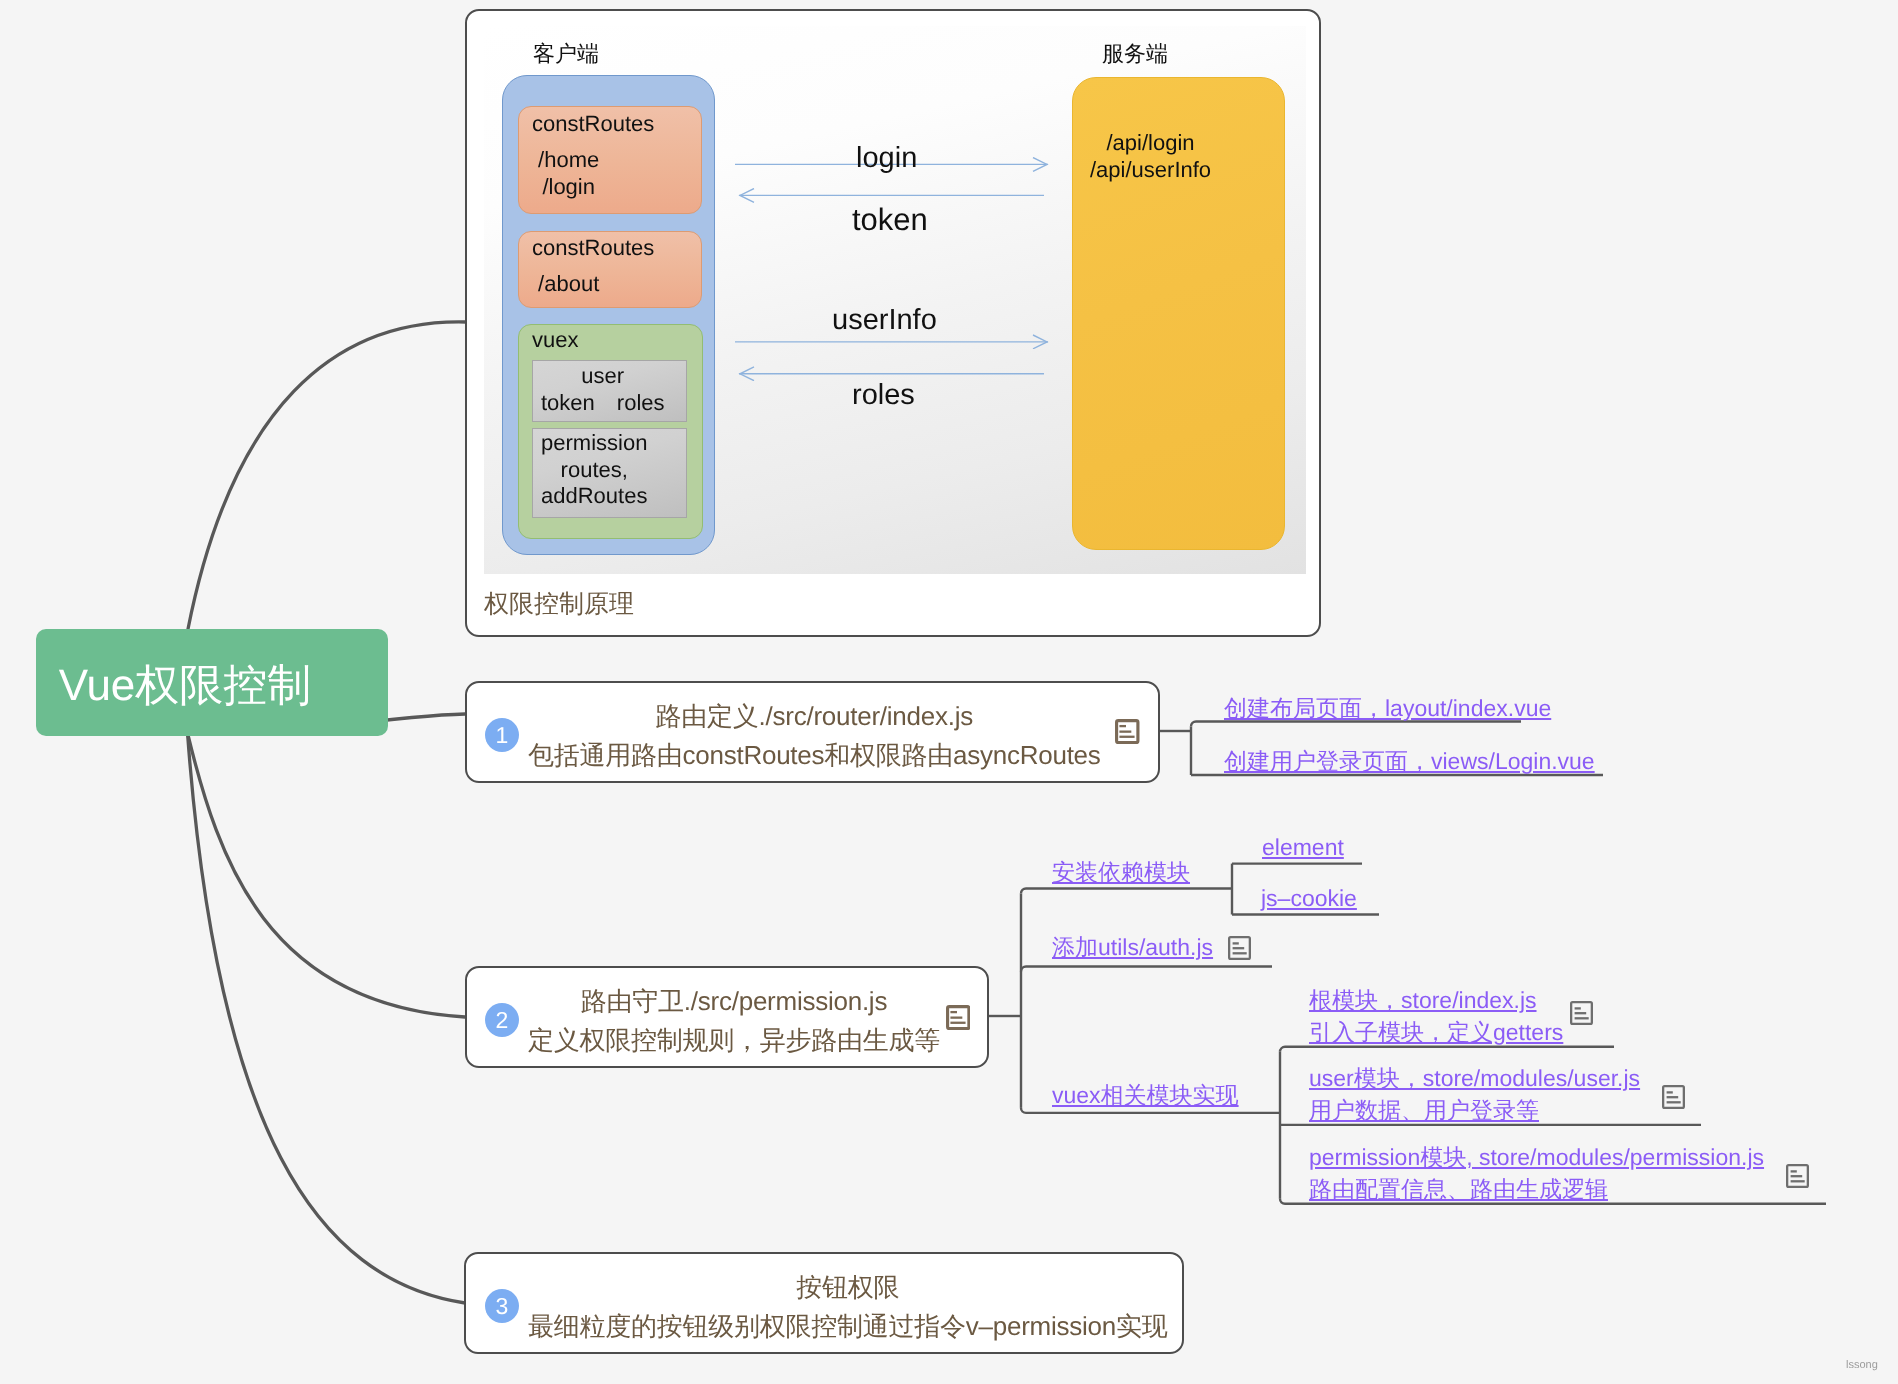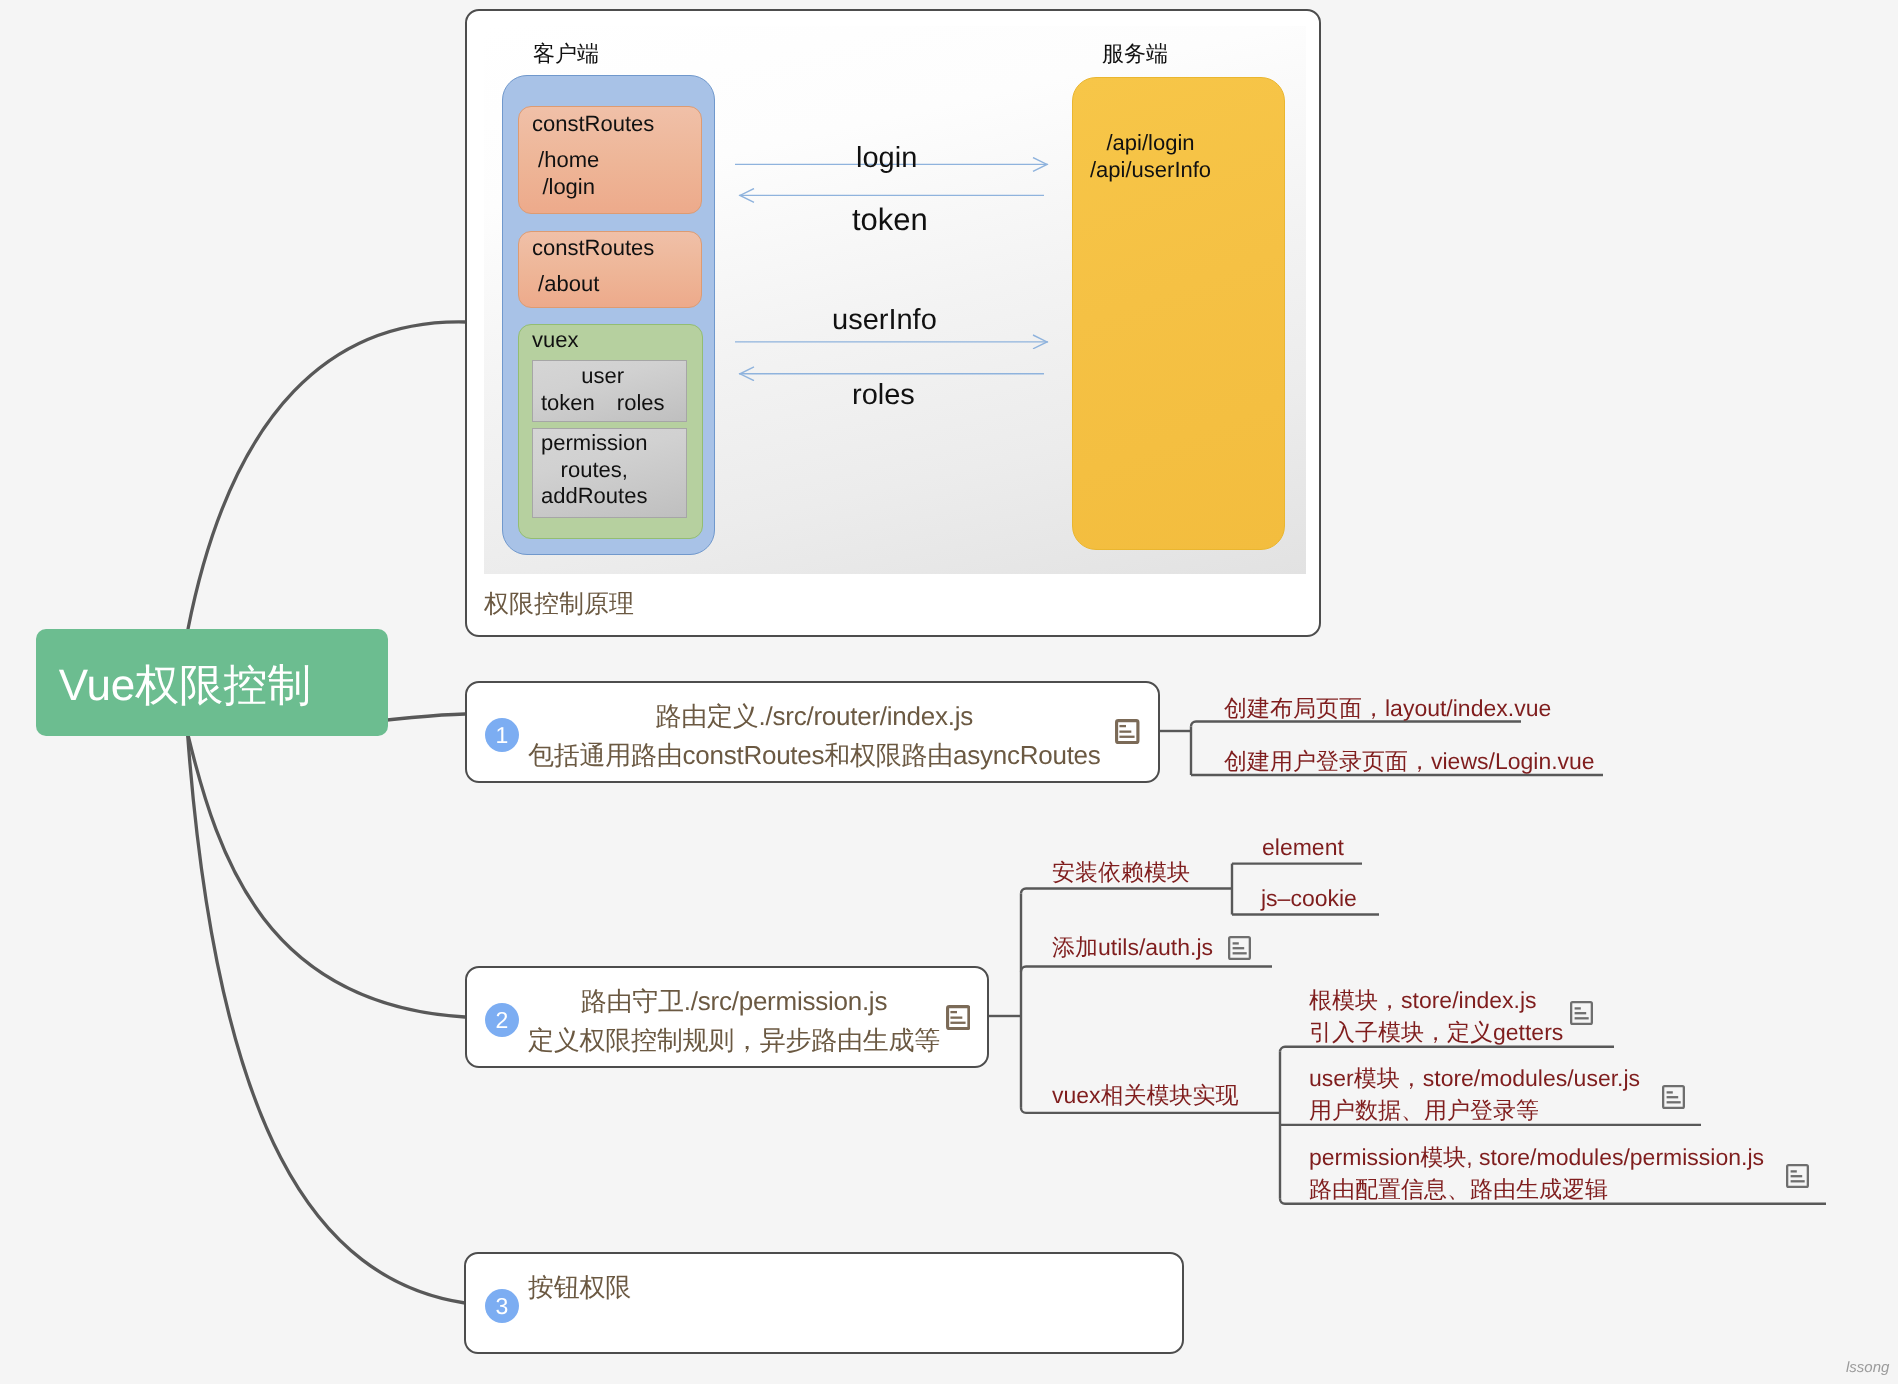--- a/index.html
+++ b/index.html
@@ -18,34 +18,34 @@
                  color:#fff;font-size:44px;}
 
   
   .bignode{background:#fff;border:2px solid #4d4d4d;border-radius:14px;box-sizing:border-box;}
   .badge{position:absolute;border-radius:50%;background:#7cadf2;color:#fff;
          display:flex;align-items:center;justify-content:center;
          font-size:23px;line-height:1;padding-top:1px;box-sizing:border-box;}
   .nodetext{position:absolute;color:#6b5942;font-size:26px;line-height:39px;letter-spacing:-0.25px;white-space:nowrap;}
 
   
-  .subtext{position:absolute;color:#7f1d1d;font-size:23px;line-height:32px;white-space:nowrap;}
+  .subtext{position:absolute;color:#8b5cf6;font-size:23px;line-height:32px;white-space:nowrap;text-decoration:underline;}
 
   .noteicon{position:absolute;}
 
   
   #card{left:465px;top:9px;width:856px;height:628px;background:#fff;
         border:2px solid #4d4d4d;border-radius:14px;box-sizing:border-box;}
   #cardimg{position:absolute;left:17px;top:15px;width:822px;height:548px;
            background:linear-gradient(167deg,#ffffff 0%,#fdfdfd 25%,#f3f3f3 52%,#ececec 75%,#e2e2e2 100%);}
   #cardcaption{position:absolute;left:17px;top:581px;color:#6b5942;font:25px/1 "Liberation Sans",sans-serif;}
   .cap{position:absolute;color:#111;font-size:22px;line-height:1;white-space:nowrap;}
   .dbox{position:absolute;box-sizing:border-box;}
   .dtext{position:absolute;color:#111;font-size:22px;line-height:26.5px;white-space:pre;}
-  #watermark{position:absolute;left:1846px;top:1360px;color:#9b9b9b;font-size:15px;line-height:1;font-style:italic;}
+  #watermark{position:absolute;left:1846px;top:1360px;color:#9b9b9b;font-size:11px;line-height:1;}
 </style>
 </head>
 <body>
 
 <div id="root">
 
   <svg class="layer">
     <g fill="none" stroke="#585858" stroke-width="3.3" stroke-linecap="round">
       <path d="M328,726.5 C366,722 424,715 465,714"></path>
       <path d="M188,629 C231.7,408.2 333.6,318.7 465.7,322"></path>
@@ -141,20 +141,21 @@
       <line x1="4.2" y1="17" x2="18.7" y2="17" stroke="#7b6a57" stroke-width="2.2" stroke-linecap="butt"></line>
     </svg>
   </div>
 
   <div class="abs bignode" style="left:464px;top:1252px;width:720px;height:102px;">
     <div class="badge" style="left:19px;top:35px;width:34px;height:34px;">
       <span>3</span>
     </div>
     <div class="nodetext" style="left:62px;top:14px;">
       <div>按钮权限</div>
+      <div>最细粒度的按钮级别权限控制通过指令v–permission实现</div>
     </div>
   </div>
 
   <svg class="layer">
     <g fill="none" stroke="#585858" stroke-width="2.4" stroke-linecap="butt">
 
       <path d="M1160,731 L1191,731"></path>
       <path d="M1191,726.5 L1191,775"></path>
       <path d="M1191,726.5 a5,5 0 0 1 5,-5 L1521,721.5"></path>
       <path d="M1191,775 L1603,775"></path>

